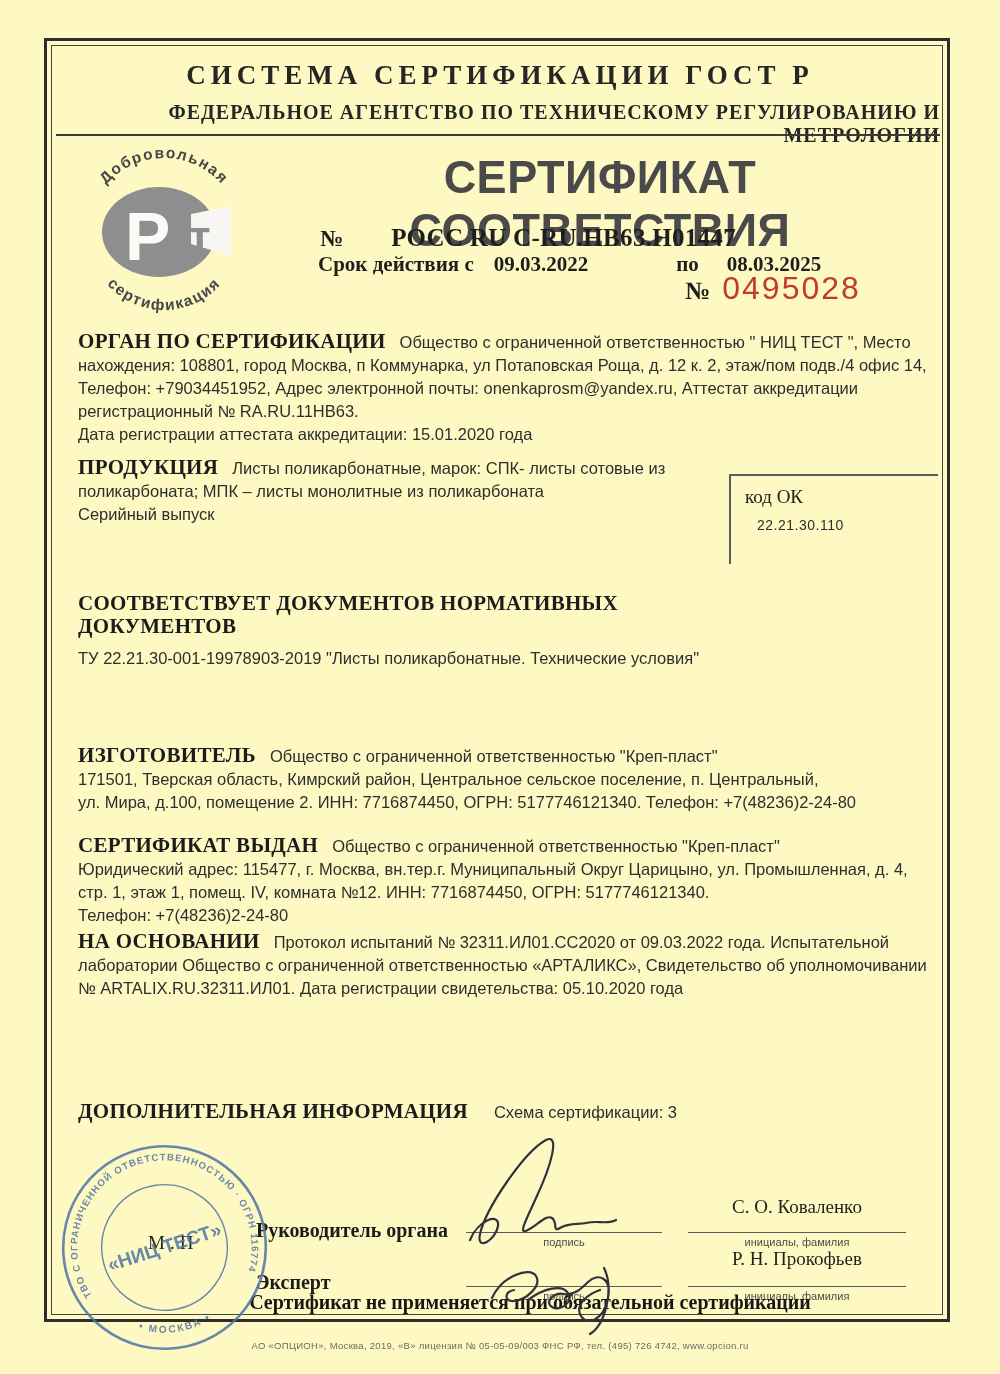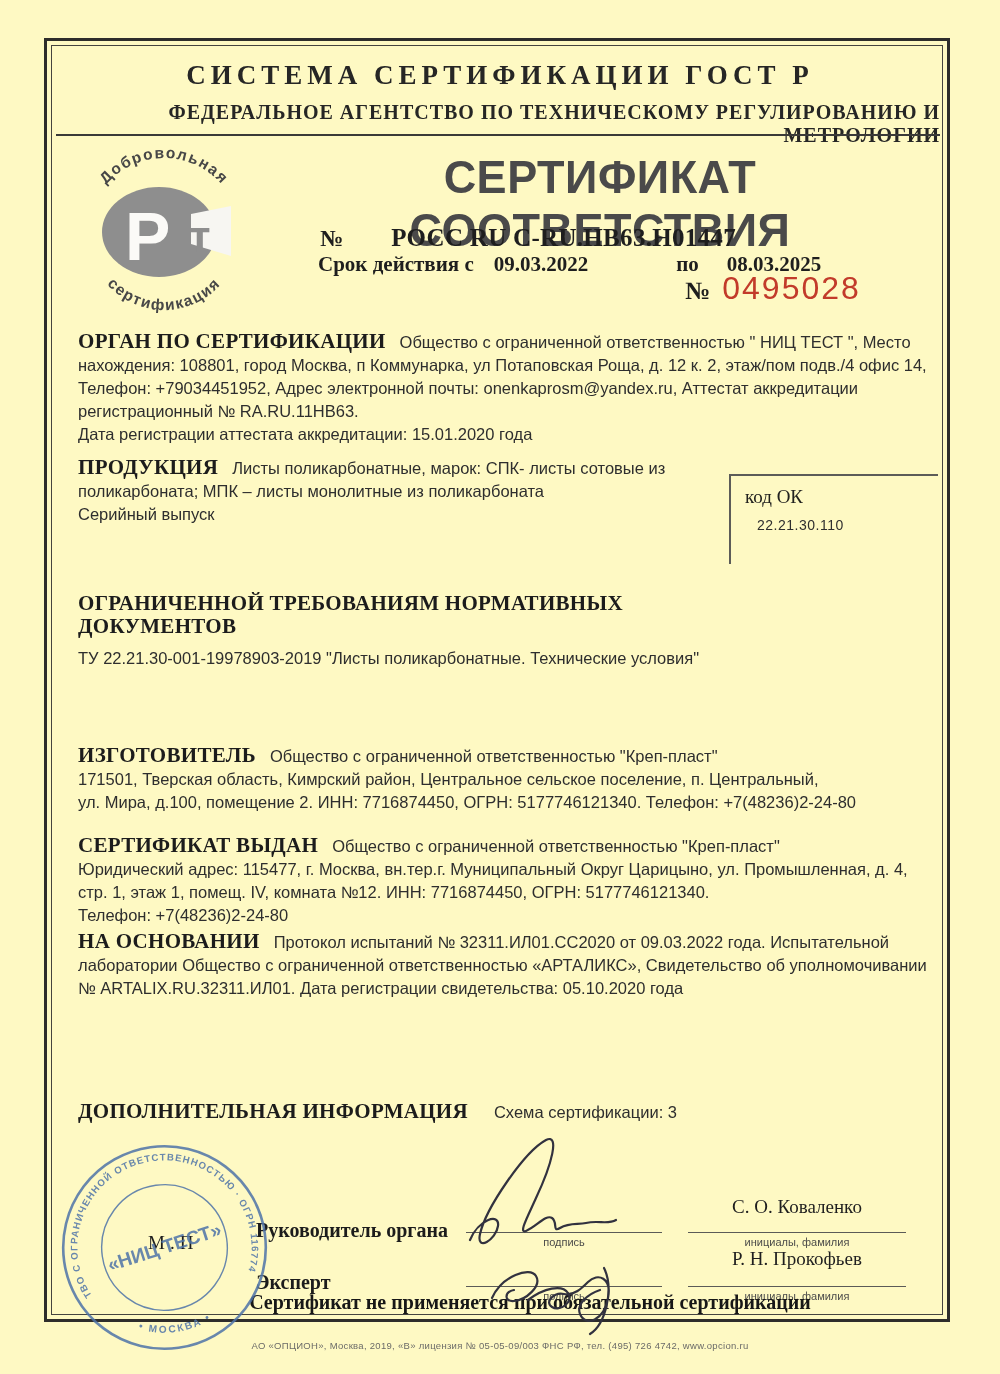--- a/index.html
+++ b/index.html
@@ -97,21 +97,21 @@
     <span class="lab">ПРОДУКЦИЯ</span><span>Листы поликарбонатные, марок: СПК- листы сотовые из поликарбоната; МПК – листы монолитные из поликарбоната</span>
     <div>Серийный выпуск</div>
   </div>
 
   <div class="codebox" style="top:474px;height:90px;">
     <div class="clab">код ОК</div>
     <div class="cval">22.21.30.110</div>
   </div>
 
   <div class="sec" style="left:78px;top:592px;width:650px;">
-    <div class="lab">ОГРАНИЧЕННОЙ ТРЕБОВАНИЯМ НОРМАТИВНЫХ ДОКУМЕНТОВ</div>
+    <div class="lab">СООТВЕТСТВУЕТ ДОКУМЕНТОВ НОРМАТИВНЫХ ДОКУМЕНТОВ</div>
     <div style="margin-top:9px;">ТУ 22.21.30-001-19978903-2019 "Листы поликарбонатные. Технические условия"</div>
   </div>
 
 
   <div class="sec" style="left:78px;top:744px;width:862px;">
     <span class="lab">ИЗГОТОВИТЕЛЬ</span><span>Общество с ограниченной ответственностью "Креп-пласт"</span>
     <div>171501, Тверская область, Кимрский район, Центральное сельское поселение, п. Центральный,</div>
     <div>ул. Мира, д.100, помещение 2. ИНН: 7716874450, ОГРН: 5177746121340. Телефон: +7(48236)2-24-80</div>
   </div>
 

